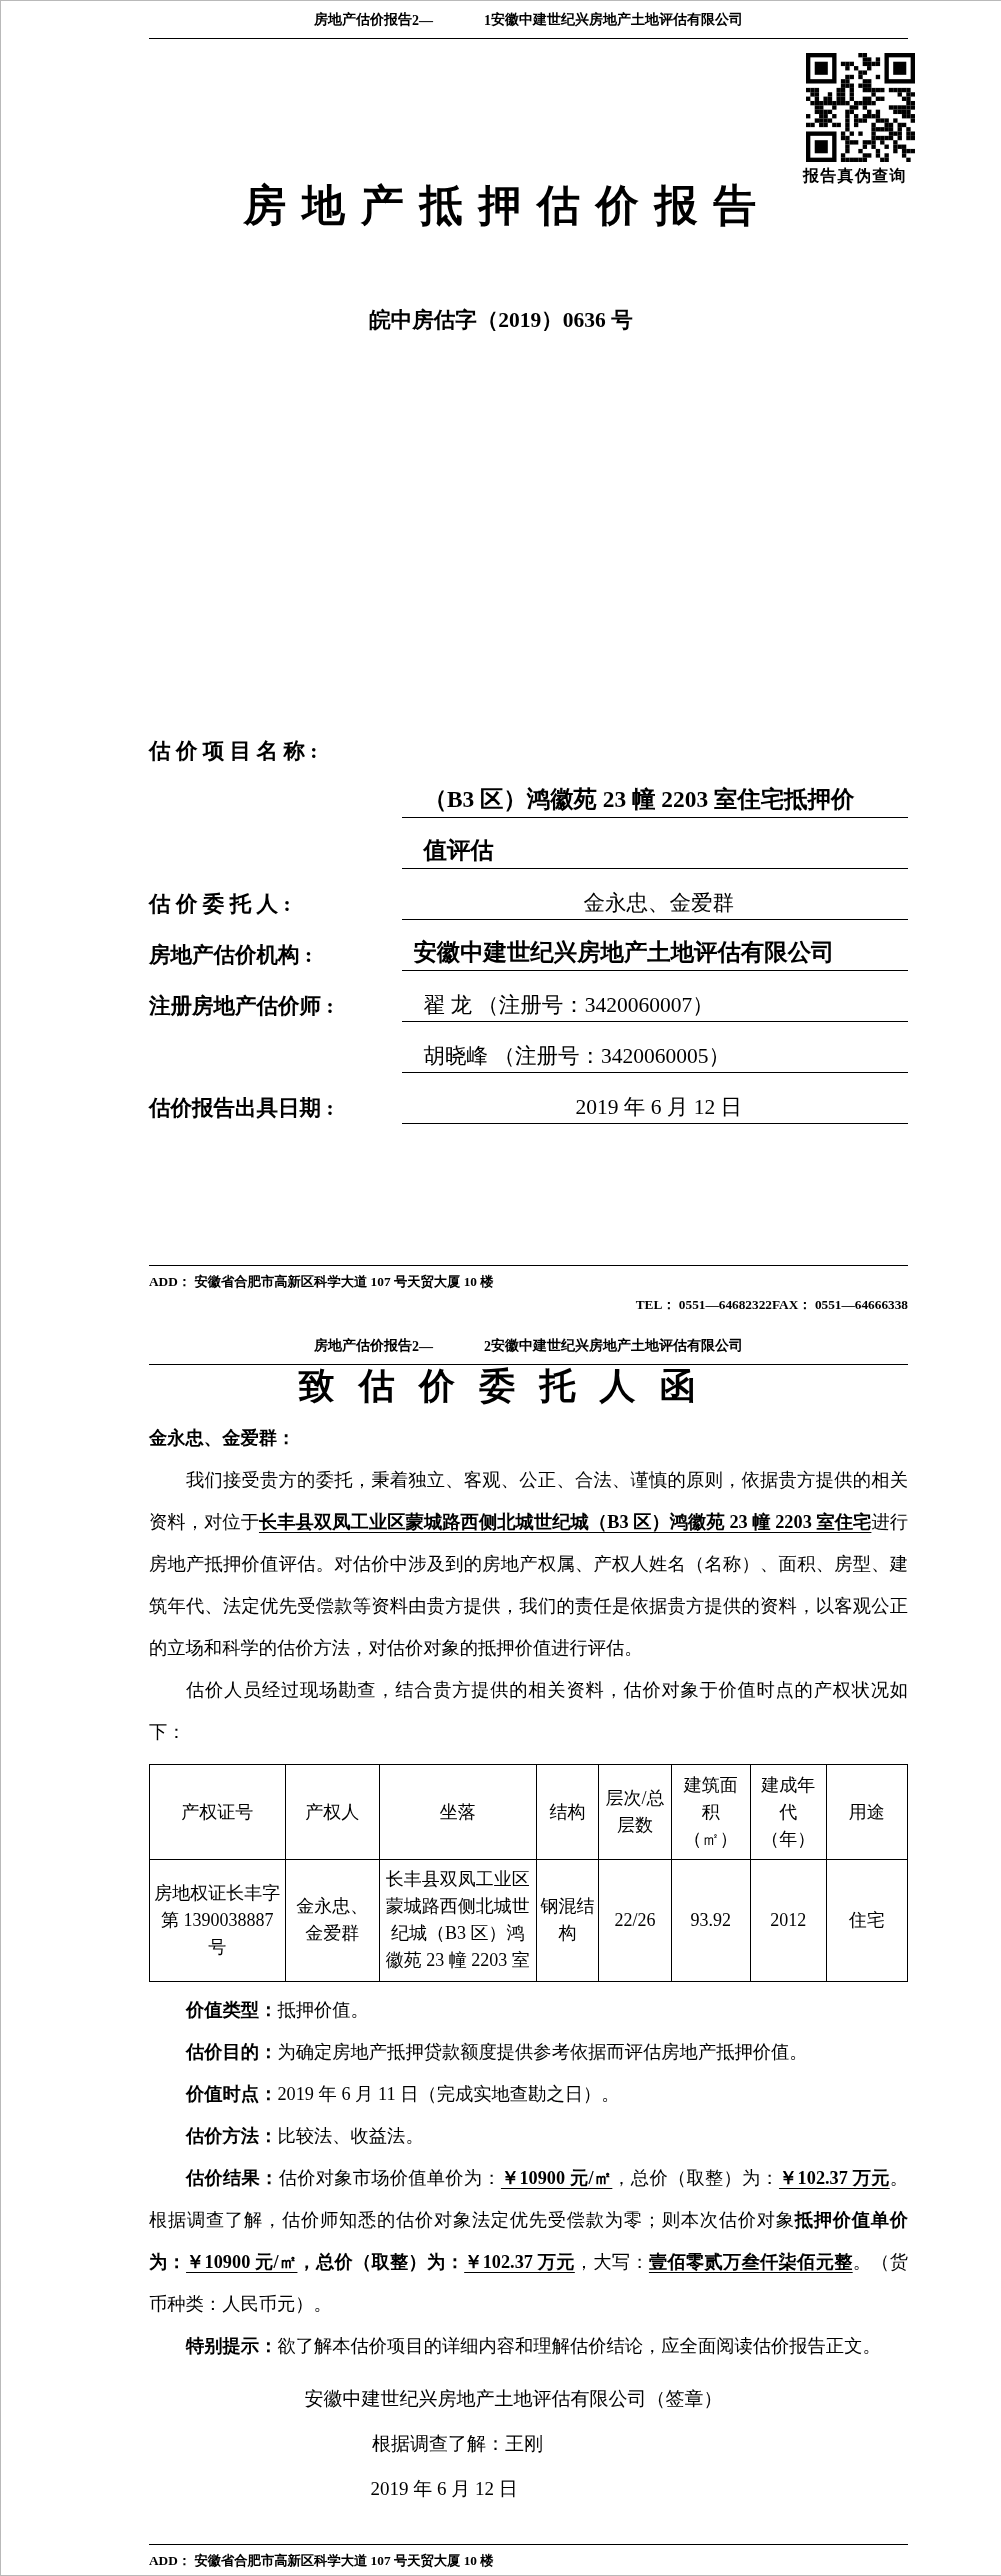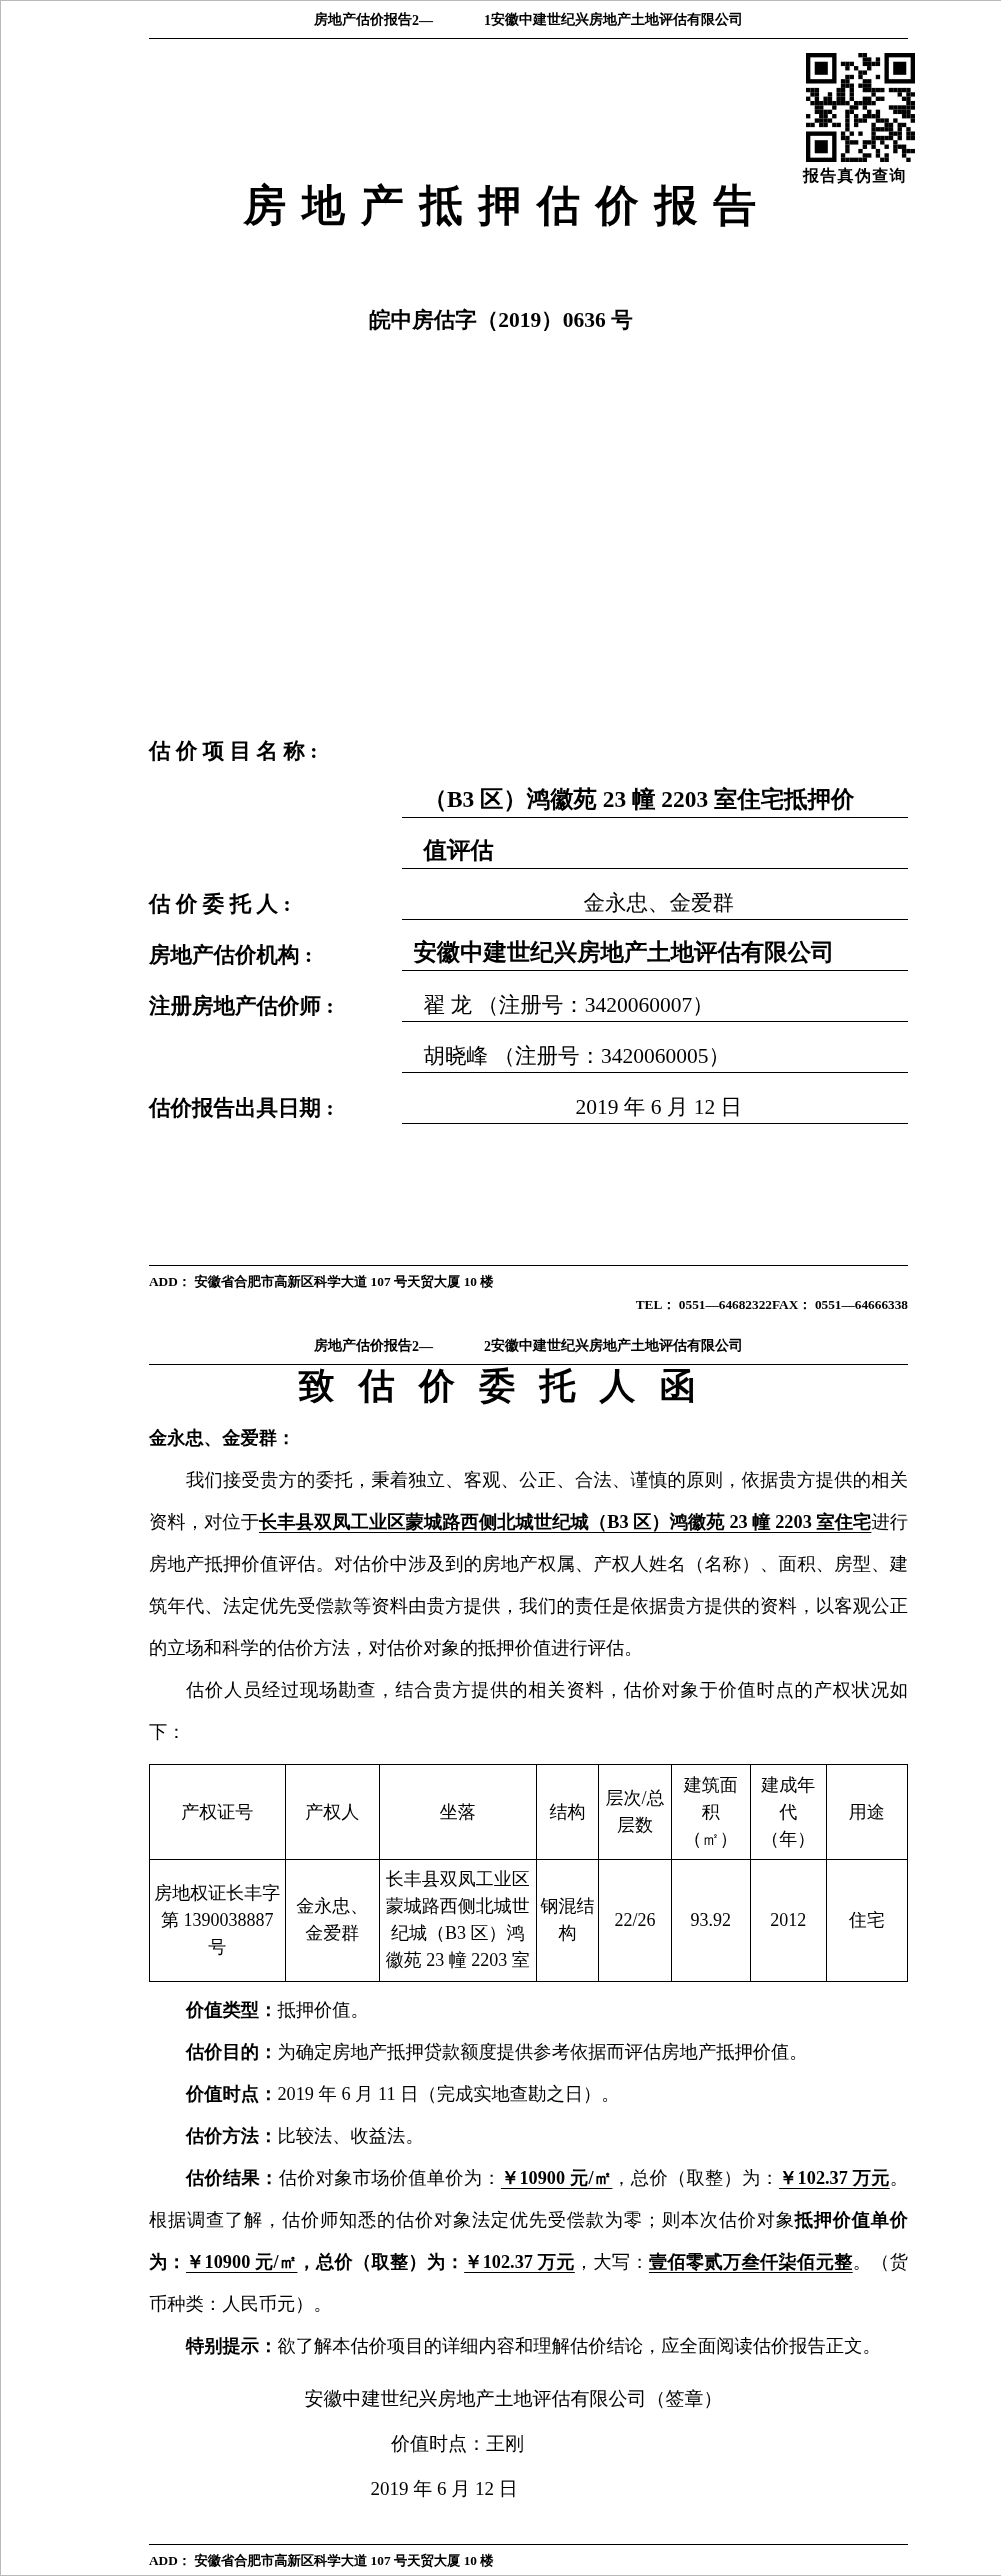--- a/index.html
+++ b/index.html
@@ -401,21 +401,21 @@
       <div class="item"><span class="b">估价目的：</span><span>为确定房地产抵押贷款额度提供参考依据而评估房地产抵押价值。</span></div>
       <div class="item"><span class="b">价值时点：</span><span>2019 年 6 月 11 日（完成实地查勘之日）。</span></div>
       <div class="item"><span class="b">估价方法：</span><span>比较法、收益法。</span></div>
 
       <p class="para"><span class="b">估价结果：</span><span>估价对象市场价值单价为：</span><span class="b u">￥10900 元/㎡</span><span>，总价（取整）为：</span><span class="b u">￥102.37 万元</span><span>。根据调查了解，估价师知悉的估价对象法定优先受偿款为零；则本次估价对象</span><span class="b">抵押价值单价为：</span><span class="b u">￥10900 元/㎡</span><span class="b">，总价（取整）为：</span><span class="b u">￥102.37 万元</span><span>，大写：</span><span class="b u">壹佰零贰万叁仟柒佰元整</span><span>。（货币种类：人民币元）。</span></p>
 
       <p class="para"><span class="b">特别提示：</span><span>欲了解本估价项目的详细内容和理解估价结论，应全面阅读估价报告正文。</span></p>
 
       <div class="sig-block">
         <div class="sig-company">安徽中建世纪兴房地产土地评估有限公司（签章）</div>
-        <div class="sig-rep">价值时点：王刚</div>
+        <div class="sig-rep">根据调查了解：王刚</div>
         <div class="sig-date">2019 年 6 月 12 日</div>
       </div>
     </div>
 
     <div class="page-footer">
       <div>ADD： 安徽省合肥市高新区科学大道 107 号天贸大厦 10 楼</div>
       <div class="footer-row2">
         <span>TEL： 0551—64682322</span>
         <span>FAX： 0551—64666338</span>
       </div>

